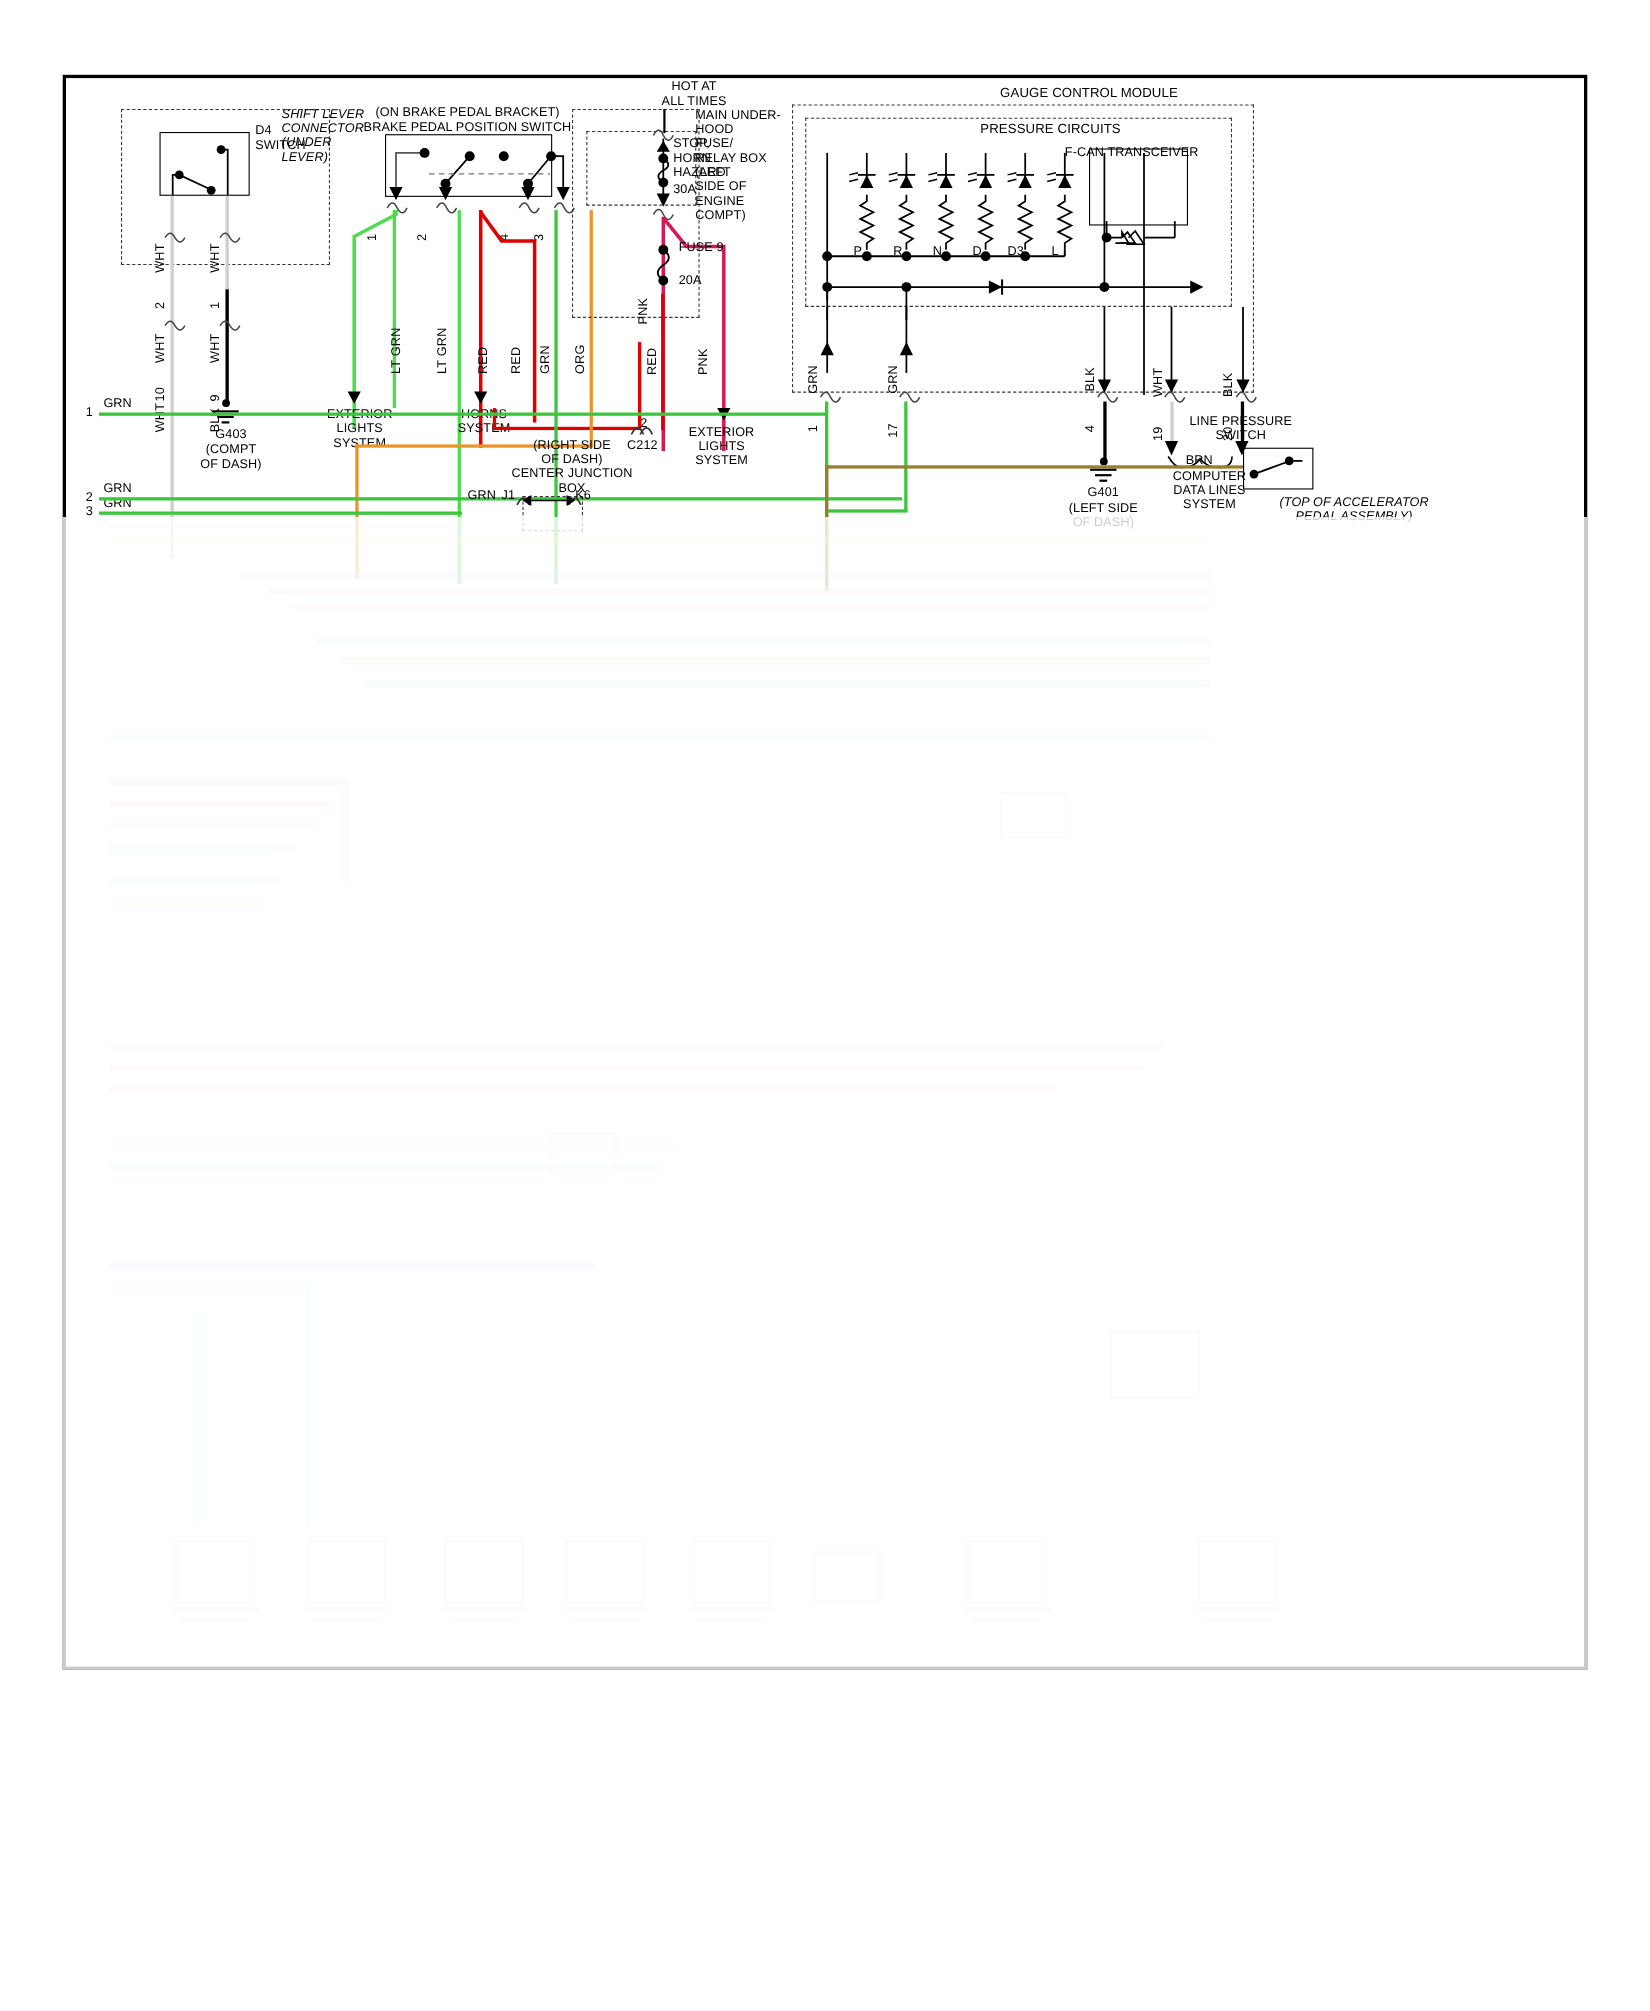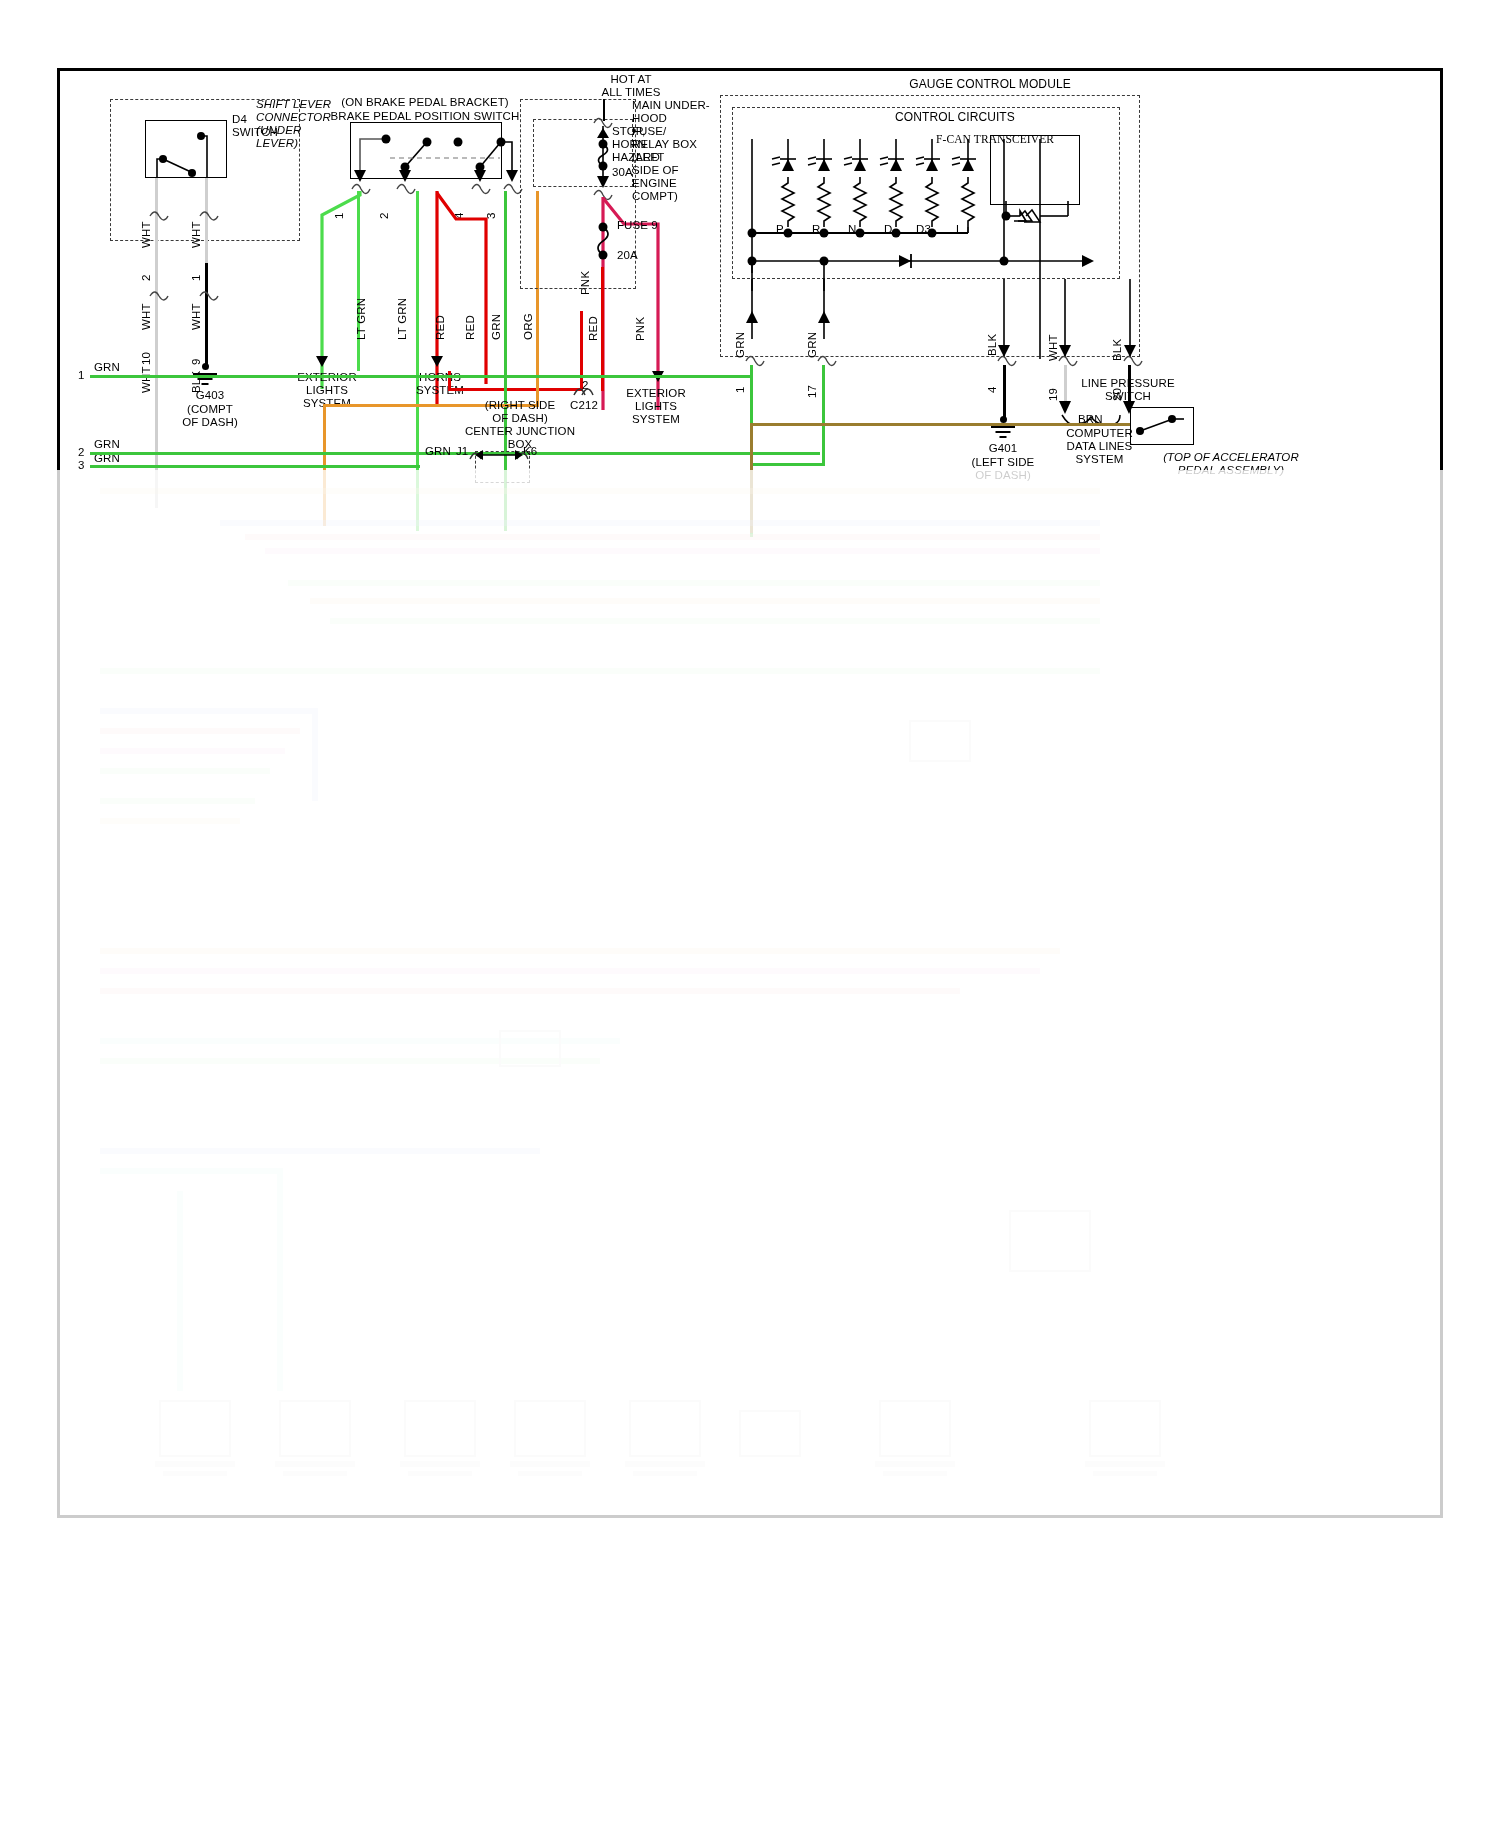--- a/index.html
+++ b/index.html
@@ -212,21 +212,21 @@
     <div class="lbl" style="left:510px;top:328px;">C212</div>
 
     <div class="arrow-d" style="left:592px;top:300px;"></div>
     <div class="lbl c" style="left:545px;top:316px;width:102px;">EXTERIOR
 LIGHTS
 SYSTEM</div>
 
     <div class="lbl c" style="left:720px;top:7px;width:420px;font-size:12px;">GAUGE CONTROL MODULE</div>
     <div class="box-dash" style="left:660px;top:24px;width:420px;height:262px;"></div>
     <div class="box-dash" style="left:672px;top:36px;width:388px;height:172px;"></div>
-    <div class="lbl c" style="left:730px;top:40px;width:330px;font-size:12px;">CONTROL CIRCUITS</div>
+    <div class="lbl c" style="left:730px;top:40px;width:330px;font-size:12px;">PRESSURE CIRCUITS</div>
 
     <svg style="position:absolute;left:672px;top:60px;width:400px;height:160px;">
 
       <g stroke="#000" stroke-width="1.6" fill="none">
         <line x1="20" y1="8" x2="20" y2="142"></line>
         <line x1="56" y1="8" x2="56" y2="40"></line>
         <line x1="92" y1="8" x2="92" y2="40"></line>
         <line x1="128" y1="8" x2="128" y2="40"></line>
         <line x1="164" y1="8" x2="164" y2="40"></line>
         <line x1="200" y1="8" x2="200" y2="40"></line>
@@ -298,21 +298,21 @@
       <line x1="92" y1="130" x2="92" y2="160" stroke="#000" stroke-width="1.6"></line>
     </svg>
     <div class="lbl" style="left:716px;top:152px;">P</div>
     <div class="lbl" style="left:752px;top:152px;">R</div>
     <div class="lbl" style="left:788px;top:152px;">N</div>
     <div class="lbl" style="left:824px;top:152px;">D</div>
     <div class="lbl" style="left:856px;top:152px;">D3</div>
     <div class="lbl" style="left:896px;top:152px;">L</div>
 
     <div class="box-solid" style="left:930px;top:64px;width:90px;height:70px;"></div>
-    <div class="lbl" style="left:876px;top:62px;font-family:Liberation Serif, serif;">F-CAN TRANSCEIVER</div>
+    <div class="lbl" style="left:908px;top:62px;">F-CAN TRANSCEIVER</div>
     <svg style="position:absolute;left:930px;top:130px;width:96px;height:60px;">
       <line x1="16" y1="0" x2="16" y2="15" stroke="#000" stroke-width="1.6"></line>
       <line x1="78" y1="0" x2="78" y2="15" stroke="#000" stroke-width="1.6"></line>
       <line x1="16" y1="15" x2="30" y2="15" stroke="#000" stroke-width="1.6"></line>
       <path d="M30,15 l0,-5 l6,10 l-12,0 l12,0 l-12,0" fill="none" stroke="#000" stroke-width="1.6"></path>
       <path d="M30,15 l5,-5 l7,10 l-14,0 l14,0 l-7,-10" fill="none" stroke="#000" stroke-width="1.5"></path>
       <path d="M36,15 l6,-6 l8,12 l-16,0 l16,0" fill="none" stroke="#000" stroke-width="1.5"></path>
       <line x1="50" y1="15" x2="78" y2="15" stroke="#000" stroke-width="1.6"></line>
       <circle cx="16" cy="15" r="4.5" fill="#000"></circle>
     </svg>

